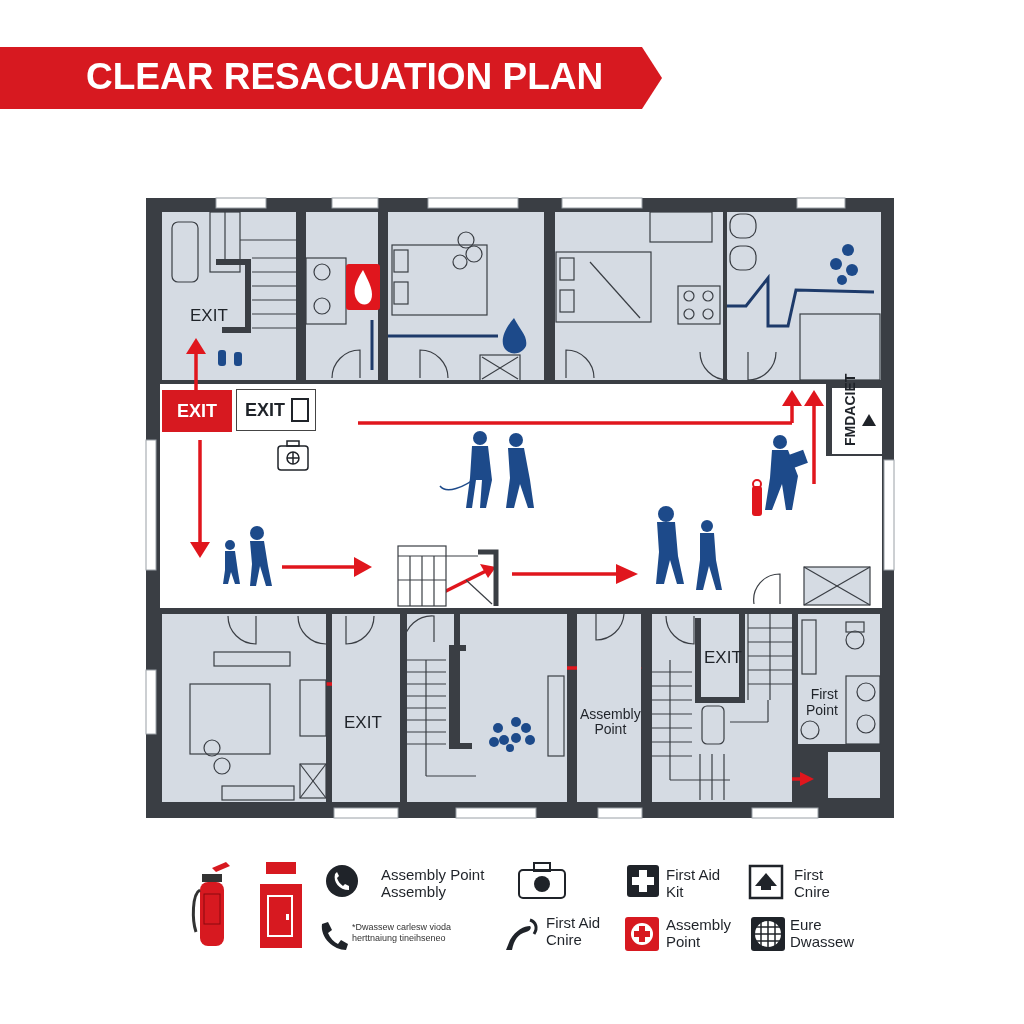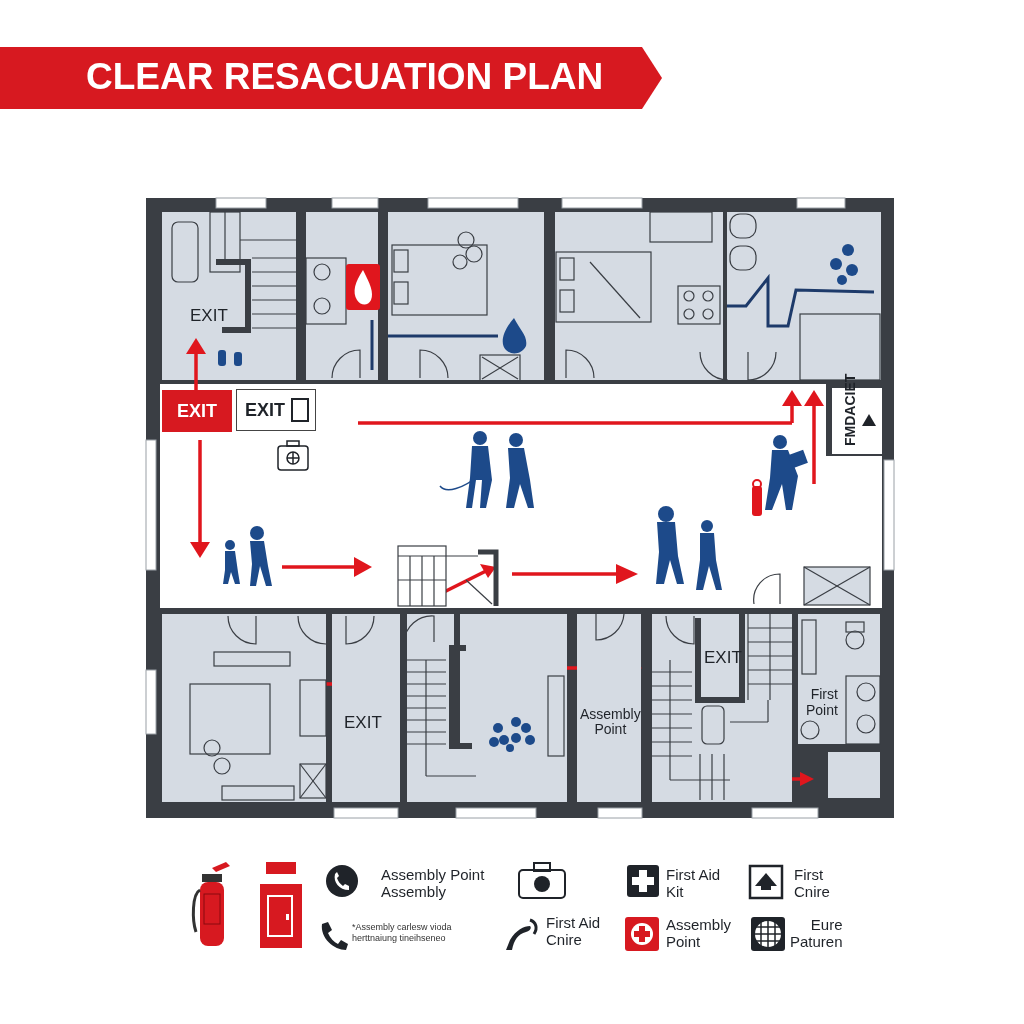--- a/index.html
+++ b/index.html
@@ -340,21 +340,21 @@
   </svg>
   <div class="legend-text" style="left:365px;top:866px;margin-left:16px;">
     <div>Assembly Point</div>
     <div>Assembly</div>
   </div>
 
   <svg style="position:absolute;left:318px;top:920px;" width="30" height="30">
     <path d="M4,4 L10,2 L14,10 L10,13 C12,18 16,22 20,24 L23,20 L30,24 L28,30 C16,30 2,18 4,4 Z" fill="#1f2329"></path>
   </svg>
   <div class="legend-small" style="left:352px;top:922px;">
-    <div>*Assembly carlesw vioda</div>
+    <div>*Dwassew carlesw vioda</div>
     <div>herttnaiung tineihseneo</div>
   </div>
 
   <svg style="position:absolute;left:516px;top:860px;" width="52" height="40">
     <rect x="3" y="10" width="46" height="28" rx="4" fill="#fff" stroke="#1f2329" stroke-width="2"></rect>
     <rect x="18" y="3" width="16" height="8" fill="none" stroke="#1f2329" stroke-width="2"></rect>
     <circle cx="26" cy="24" r="8" fill="#1f2329"></circle>
   </svg>
 
   <svg style="position:absolute;left:626px;top:864px;" width="34" height="34">
@@ -402,17 +402,17 @@
     <circle cx="18" cy="18" r="13" fill="#fff"></circle>
     <g stroke="#1f2329" stroke-width="1.5">
       <line x1="5" y1="11" x2="31" y2="11"></line>
         <line x1="5" y1="18" x2="31" y2="18"></line>
         <line x1="5" y1="25" x2="31" y2="25"></line>
       <line x1="11" y1="5" x2="11" y2="31"></line>
         <line x1="18" y1="5" x2="18" y2="31"></line>
         <line x1="25" y1="5" x2="25" y2="31"></line>
     </g>
   </svg>
-  <div class="legend-text" style="left:790px;top:916px;text-align:right;">
+  <div class="legend-text" style="left:790px;top:916px;">
     <div>Eure</div>
-    <div>Paturen</div>
+    <div>Dwassew</div>
   </div>
 </div>
 
 </body></html>

